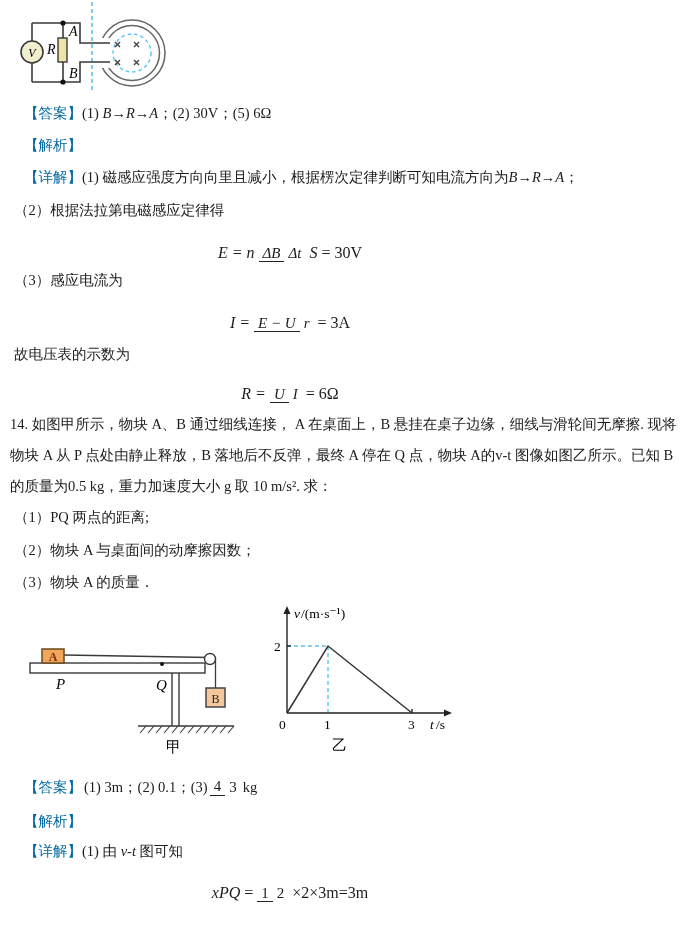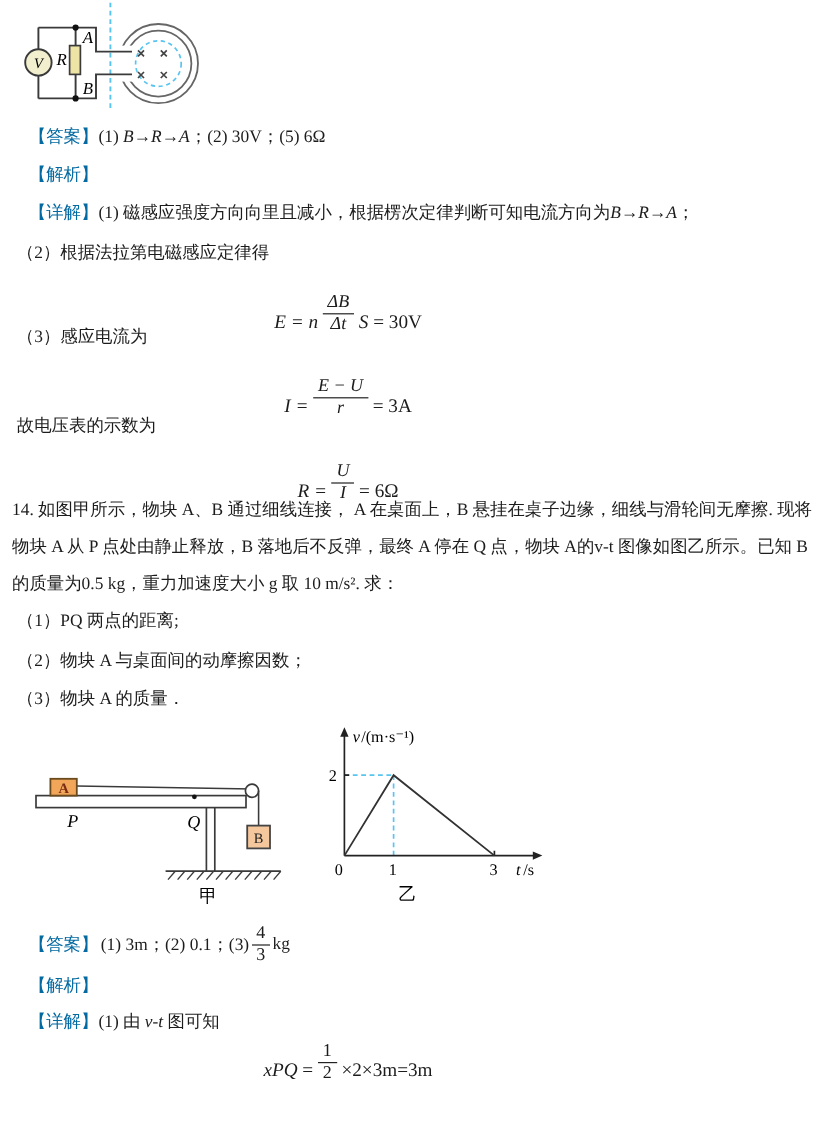--- a/index.html
+++ b/index.html
@@ -3,21 +3,21 @@
 <meta charset="utf-8">
 <style>
   html,body{margin:0;padding:0;background:#fff;}
   #page{position:relative;width:692px;height:948px;background:#fff;overflow:hidden;
         font-family:"Liberation Serif","DejaVu Serif",serif;color:#1c1c1c;font-size:14.5px;}
   .abs{position:absolute;white-space:nowrap;}
   .lbl{color:#0369a1;}
   .it{font-style:italic;margin-top:16px;}
   .eq{left:0;width:580px;display:flex;justify-content:center;align-items:flex-end;
       font-size:16px;gap:4px;}
-  .frac{display:inline-flex;flex-direction:column;align-items:center;vertical-align:middle;
+  .frac{display:inline-flex;flex-direction:row;align-items:center;vertical-align:middle;
         line-height:1.1;font-size:15px;}
   .frac .num{display:block;border-bottom:1.2px solid #222;padding:0 4px;}
   .frac .den{display:block;padding:0 4px;}
   .ansline{display:flex;align-items:center;gap:2px;}
   sub.vsub{font-size:16px;font-style:italic;}
   svg text{font-family:"Liberation Serif","DejaVu Serif",serif;}
 </style>
 </head>
 <body>
 

